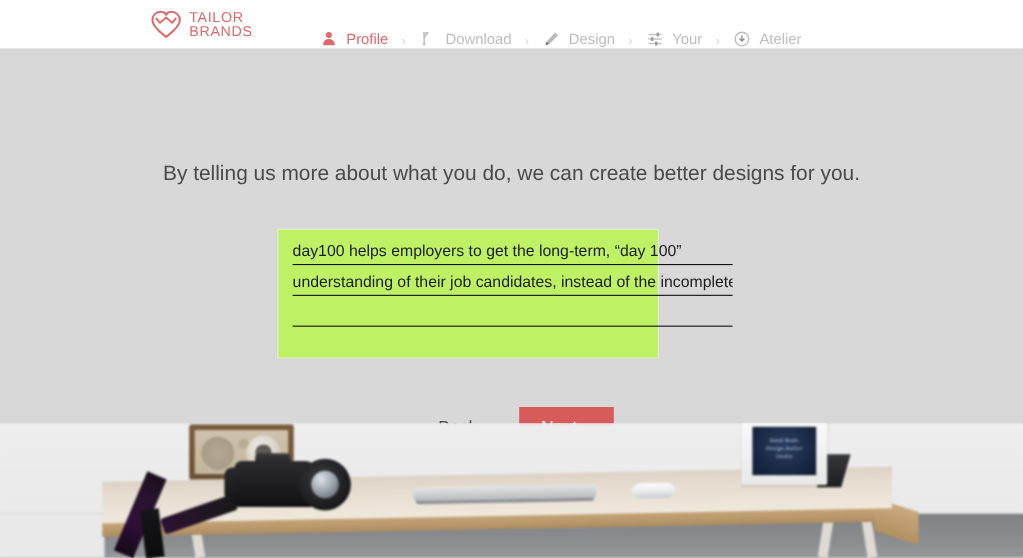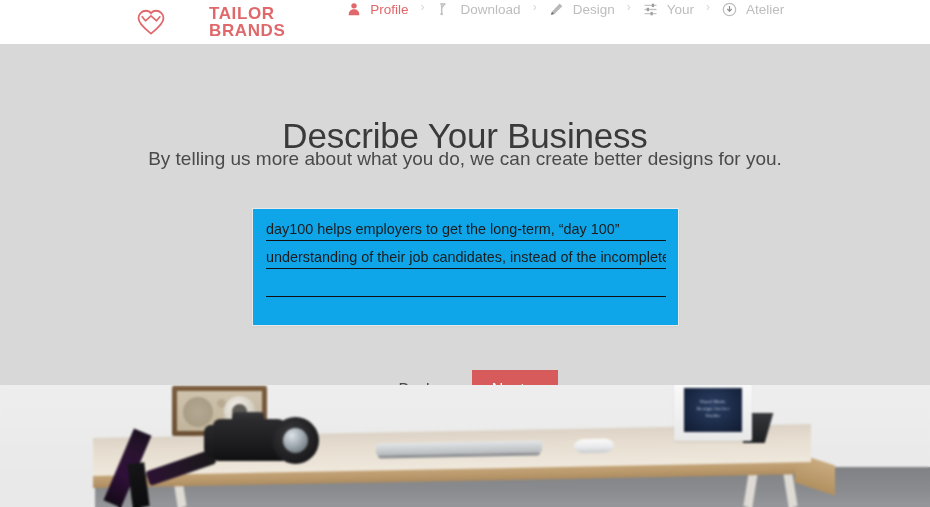--- a/index.html
+++ b/index.html
@@ -26,28 +26,27 @@
     cursor: pointer;
   }
   #logo .mark { width: 30px; height: 26px; flex: 0 0 auto; }
   #logo .words {
     margin-left: 6px;
     line-height: 1.0;
   }
   #logo .words span {
     display: block;
     color: #e0686b;
-    font-size: 17px;
-    font-weight: bold;
+    font-size: 13px;
+    font-weight: normal;
     letter-spacing: 0.6px;
-    margin-left: 37px;
   }
 
   #nav {
-    display: flex; align-items: flex-start;
+    display: flex; align-items: flex-end;
     margin-left: 60px;
     height: 44px;
   }
   .nav-item {
     display: flex; align-items: center;
     cursor: pointer;
     color: #bdbdbd;
     font-size: 13.5px;
   }
   .nav-item .ic {
@@ -84,22 +83,22 @@
     font-size: 19px;
     color: #4a4a4a;
     font-weight: normal;
     white-space: nowrap;
   }
 
   
   #desc-card {
     position: absolute;
     left: 252px; top: 164px;
-    width: 427px; height: 118px;
-    background: #0ea5e9;
+    width: 347px; height: 118px;
+    background: #bef264;
     border: 1px solid #e9e9e9;
     box-shadow: 0 1px 2px rgba(0,0,0,0.04);
   }
   #desc-lines {
     position: absolute;
     left: 13px; top: 10px;
     width: 400px;
   }
   .desc-line {
     height: 22px;
@@ -412,21 +411,20 @@
         </svg>
       </span>
       <span class="lbl">Atelier</span>
     </div>
 
   </div>
 </div>
 
 <div id="main">
 
-  <div id="title">Describe Your Business</div>
   <div id="subtitle">By telling us more about what you do, we can create better designs for you.</div>
 
   <div id="desc-card">
     <div id="desc-lines" aria-placeholder="Describe your business">
       <div class="desc-line">day100 helps employers to get the long-term, “day 100”</div>
       <div class="desc-line">understanding of their job candidates, instead of the incomplete</div>
       <div class="desc-line"></div>
     </div>
   </div>
 

